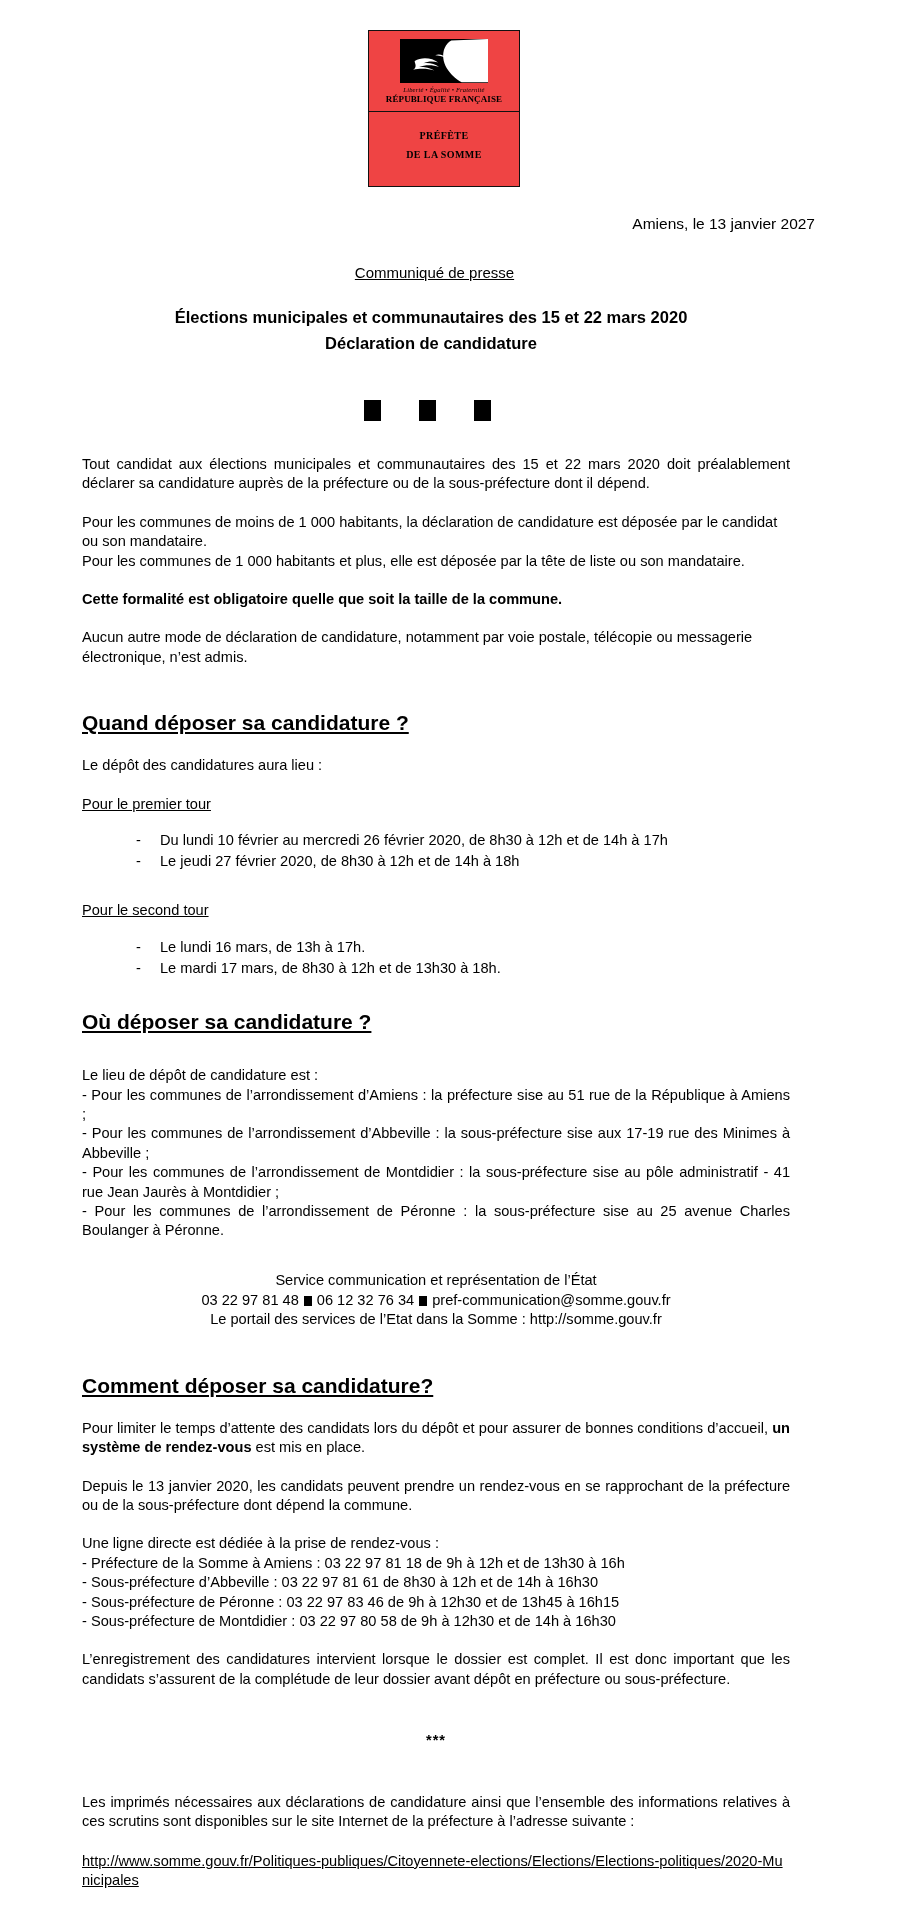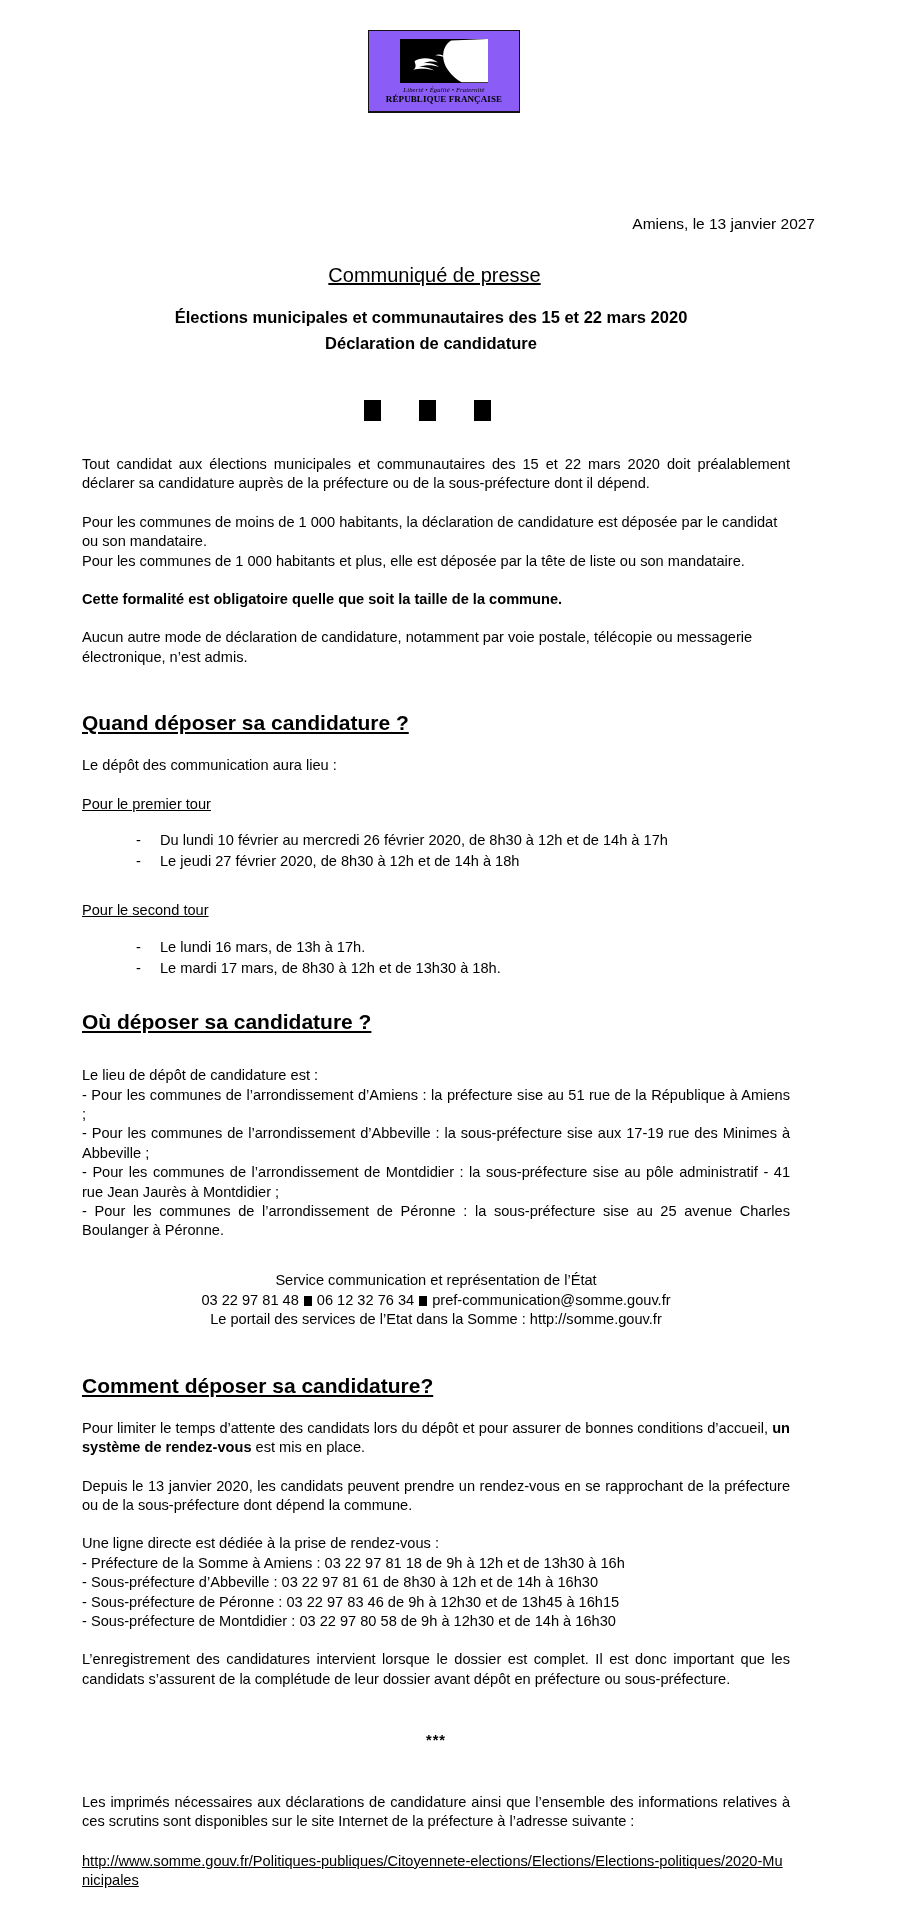--- a/index.html
+++ b/index.html
@@ -25,21 +25,21 @@
     overflow: hidden;
   }
 
   
   .letterhead {
     position: absolute;
     left: 368px;
     top: 30px;
     width: 150px;
     border: 1.5px solid #111;
-    background: #8b5cf6;
+    background: #ef4444;
   }
   .lh-top {
     border-bottom: 1.5px solid #111;
     padding: 8px 6px 6px 6px;
     text-align: center;
   }
   .marianne {
     width: 88px;
     height: 44px;
     margin: 0 auto 3px auto;
@@ -95,21 +95,21 @@
     line-height: 1.2;
   }
 
   
   .doc-kind {
     position: absolute;
     left: 0;
     top: 264px;
     width: 900px;
     text-align: center;
-    font-size: 20px;
+    font-size: 15px;
     padding-right: 31px;
     box-sizing: border-box;
   }
   .doc-kind span { text-decoration: underline; }
 
   .title-block {
     position: absolute;
     left: 0;
     top: 305px;
     width: 900px;
@@ -217,20 +217,24 @@
       <svg class="marianne" viewBox="0 0 120 60">
         <rect x="0" y="0" width="120" height="60" fill="#000"></rect>
         <path d="M70 2 C62 6 58 16 59 26 C60 36 66 44 72 50 C76 54 80 57 84 59 L120 59 L120 0 Z" fill="#fff"></path>
         <path d="M72 10 C66 14 64 22 66 30 C68 38 74 44 80 48" fill="#000" opacity="0"></path>
         <path d="M20 30 C30 24 44 26 52 32 C46 30 38 30 32 33 C40 32 48 34 53 38 C45 35 34 35 26 38 C34 38 42 40 47 43 C38 40 26 40 18 42 C24 38 20 33 20 30 Z" fill="#fff"></path>
         <path d="M48 22 C54 20 60 22 62 26 C58 23 52 22 48 22 Z" fill="#fff"></path>
       </svg>
       <p class="devise">Liberté • Égalité • Fraternité</p>
       <p class="rf">RÉPUBLIQUE FRANÇAISE</p>
     </div>
+    <div class="lh-bottom">
+      <p class="prefete">PRÉFÈTE</p>
+      <p class="desomme">DE LA SOMME</p>
+    </div>
   </div>
 
   <div class="dateline">Amiens, le 13 janvier 2027</div>
 
   <div class="doc-kind"><span>Communiqué de presse</span></div>
 
   <div class="title-block">
     <div>Élections municipales et communautaires des 15 et 22 mars 2020</div>
     <div>Déclaration de candidature</div>
   </div>
@@ -252,21 +256,21 @@
 
     <p class="b">Cette formalité est obligatoire quelle que soit la taille de la commune.</p>
     <div class="gap"></div>
 
     <p>Aucun autre mode de déclaration de candidature, notamment par voie postale, télécopie ou messagerie électronique, n’est admis.</p>
     <div class="gap-xl"></div>
 
     <p class="heading">Quand déposer sa candidature ?</p>
     <div class="gap"></div>
 
-    <p>Le dépôt des communication aura lieu :</p>
+    <p>Le dépôt des candidatures aura lieu :</p>
     <div class="gap"></div>
 
     <p class="u">Pour le premier tour</p>
     <ul class="dashlist">
       <li>Du lundi 10 février au mercredi 26 février 2020, de 8h30 à 12h et de 14h à 17h</li>
       <li>Le jeudi 27 février 2020, de 8h30 à 12h et de 14h à 18h</li>
     </ul>
     <div class="gap-sm"></div>
 
     <p class="u">Pour le second tour</p>

